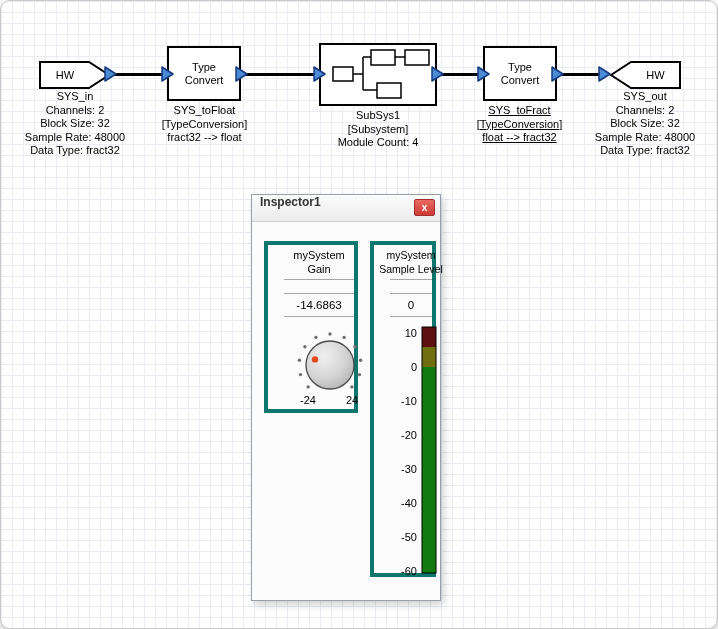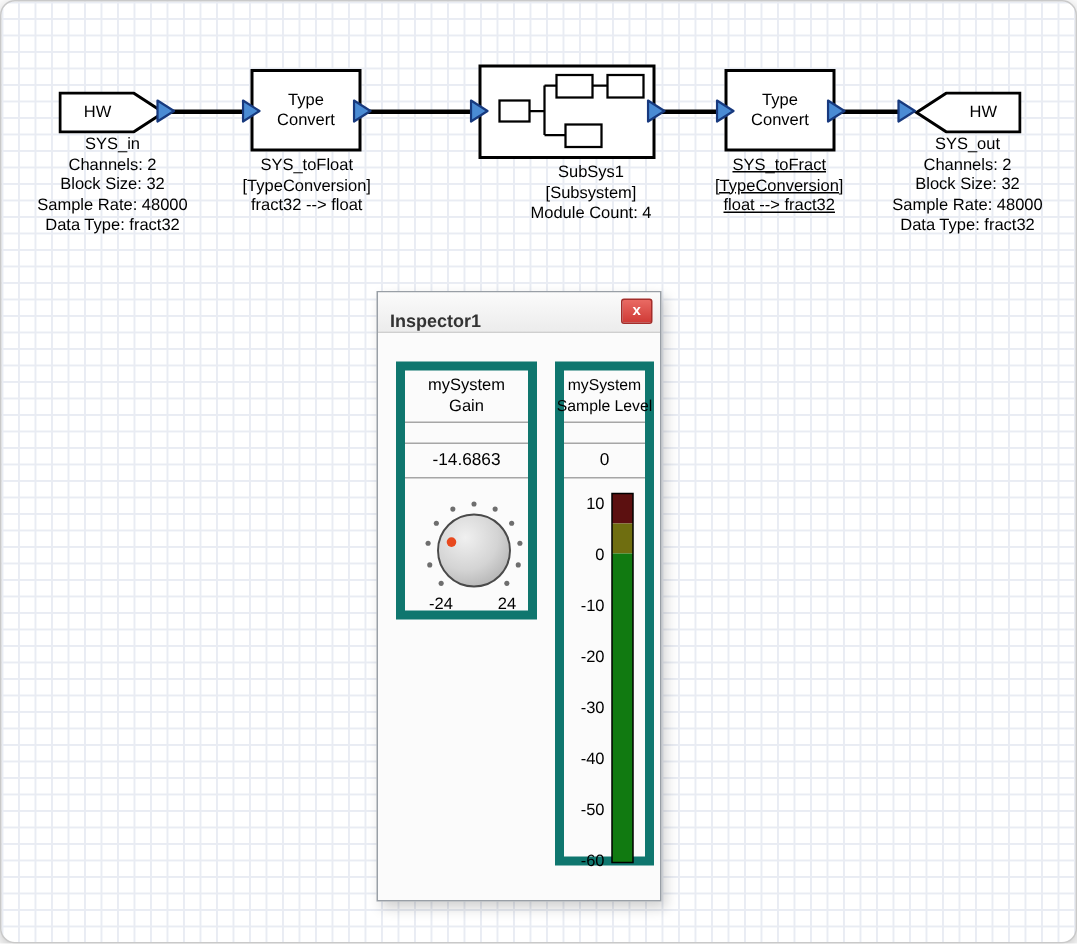--- a/index.html
+++ b/index.html
@@ -32,30 +32,30 @@
   .subsys-icon line { stroke:#000; stroke-width:1.5; }
 
   
   #inspector {
     position:absolute; left:250px; top:193px; width:190px; height:407px; box-sizing:border-box;
     background:#fbfbfb; border:1px solid #999fa6; box-shadow:3px 4px 8px rgba(0,0,0,.18); z-index:10;
   }
   #inspector-titlebar {
     position:absolute; left:0; top:0; right:0; height:26px;
     background:linear-gradient(#fbfbfb,#ececec); border-bottom:1px solid #cfcfcf;
-    display:flex; align-items:flex-end;
+    display:flex; align-items:flex-start;
   }
   #inspector-title { font-size:12px; font-weight:bold; color:#333; padding-left:8px; }
   #inspector-close {
     position:absolute; right:5px; top:4px; width:21px; height:17px; box-sizing:border-box;
     background:linear-gradient(#e96a63,#cf3a36); border:1px solid #a32d2a; border-radius:2px;
     color:#fff; font-size:10px; font-weight:bold; text-align:center; line-height:15px; cursor:pointer;
   }
   .grp {
-    position:absolute; box-sizing:border-box; background:#fbfbfb; border:6px solid #0f766e;
+    position:absolute; box-sizing:border-box; background:#fbfbfb; border:4px solid #0f766e;padding-left:16px;
   }
   .grp-title {
     height:34px; border-bottom:1px solid #a6a6a6; display:flex; flex-direction:column;
     align-items:center; justify-content:center; font-size:11px; line-height:14px; color:#000;
     white-space:nowrap;
   }
   .value-row {
     margin-top:13px; height:22px; line-height:22px; text-align:center;
     border-top:1px solid #a6a6a6; border-bottom:1px solid #a6a6a6;
     font-size:11.5px; color:#000; background:#fbfbfb;
@@ -134,21 +134,21 @@
       <line x1="42" y1="12" x2="42" y2="45"></line>
       <line x1="42" y1="12" x2="50" y2="12"></line>
       <line x1="42" y1="45" x2="56" y2="45"></line>
       <line x1="74" y1="12" x2="84" y2="12"></line>
       <rect x="12" y="22" width="20" height="14"></rect>
       <rect x="50" y="5" width="24" height="15"></rect>
       <rect x="84" y="5" width="24" height="15"></rect>
       <rect x="56" y="38" width="24" height="15"></rect>
     </svg>
   </div>
-  <div class="block-label" style="left:299px; top:108px; width:156px;padding-left:16px;">
+  <div class="block-label" style="left:299px; top:108px; width:156px;">
     <div>SubSys1</div>
     <div>[Subsystem]</div>
     <div>Module Count: 4</div>
   </div>
 
   <div class="block" style="left:482px; top:45px; width:74px; height:55px;">
     <div>
       <div>Type</div>
       <div>Convert</div>
     </div>

